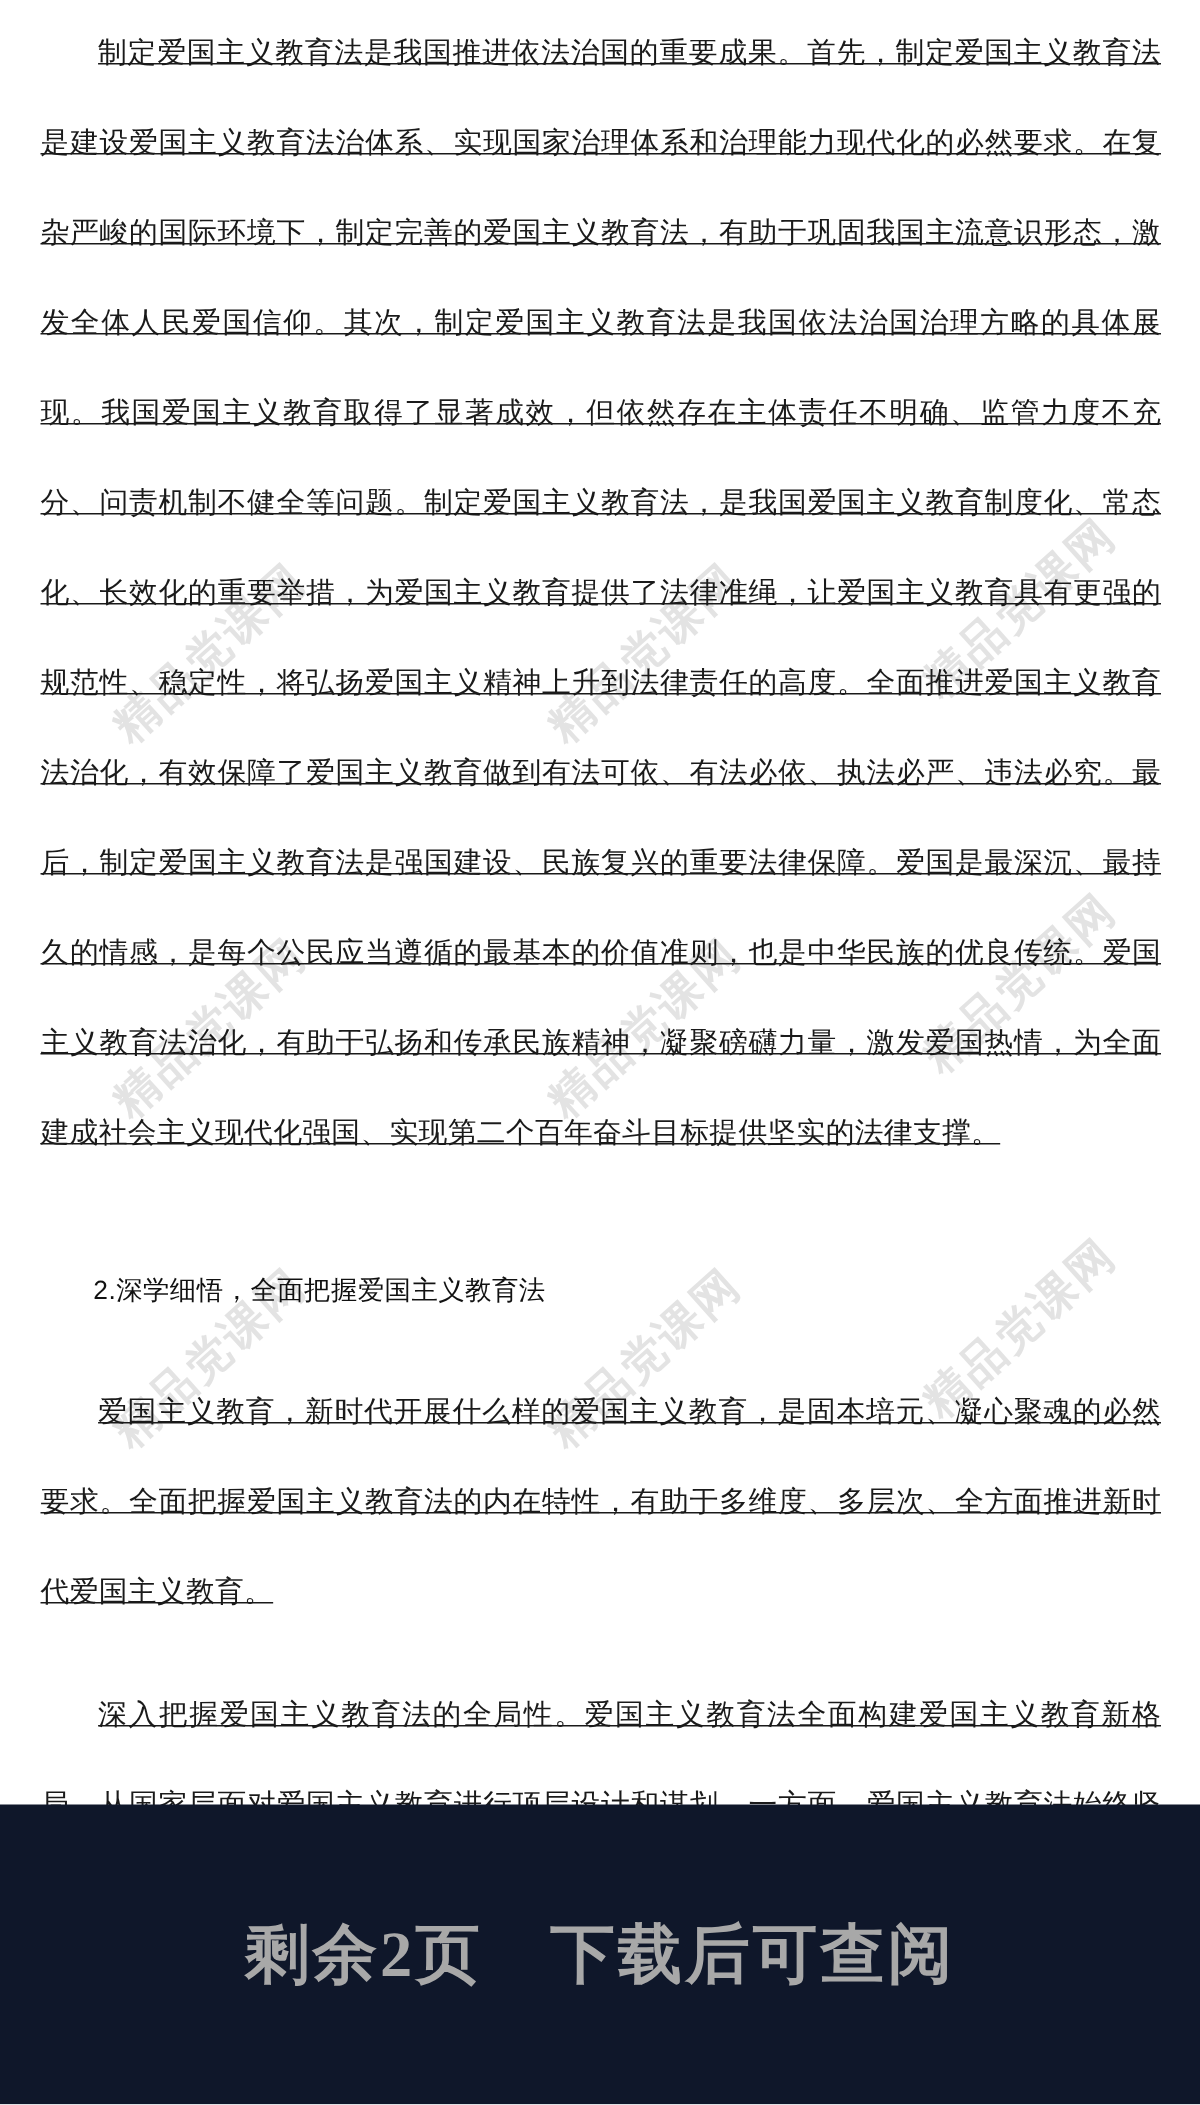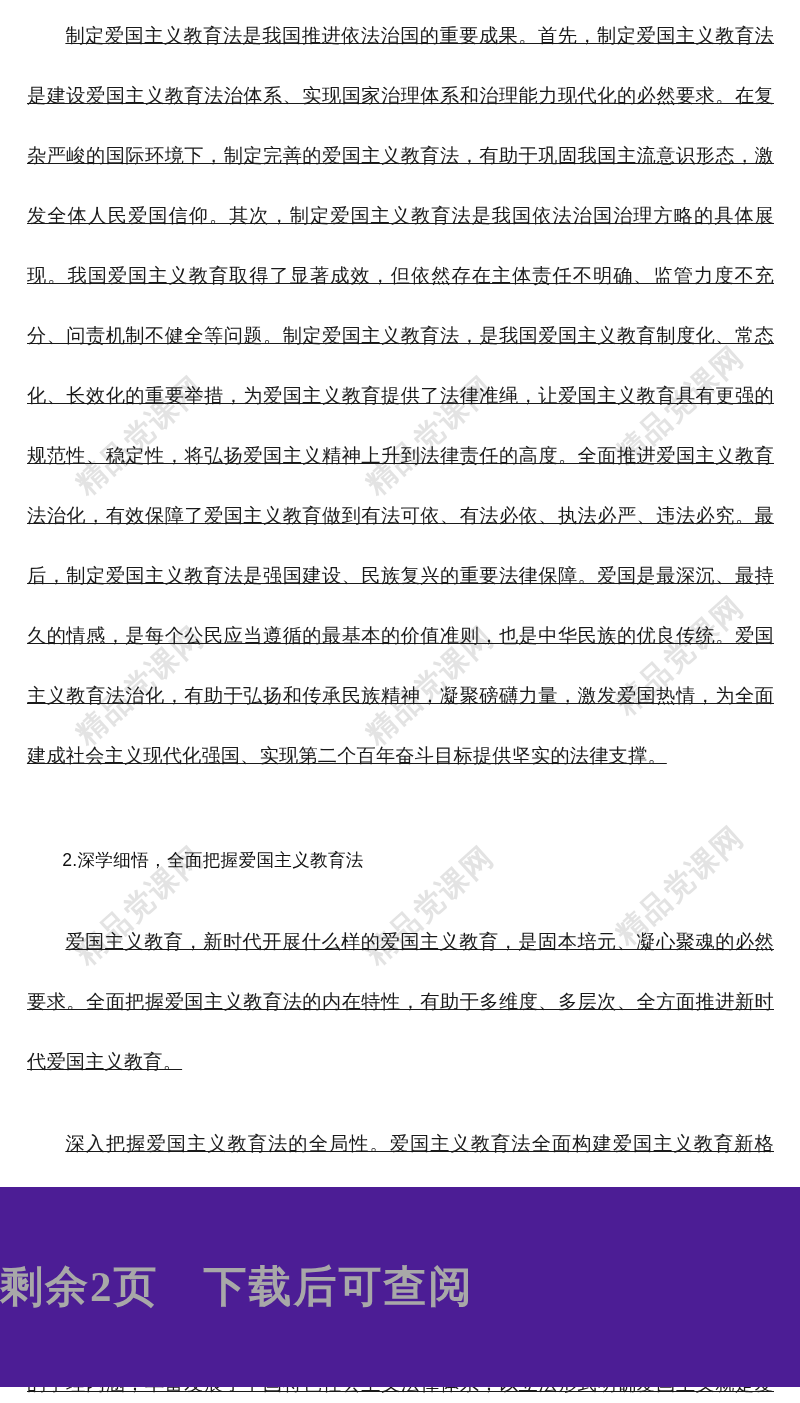--- a/index.html
+++ b/index.html
@@ -70,27 +70,27 @@
     letter-spacing: 0.3px;
   }
   .spacer-sm { height: 22px; }
   .spacer-md { height: 44px; }
 
   
   .bottom-banner {
     position: absolute;
     left: 0;
     right: 0;
-    bottom: 16px;
+    bottom: 0;
     height: 200px;
     display: flex;
     align-items: center;
-    justify-content: flex-start;
+    justify-content: center;
     z-index: 2;
-    background: #4c1d95;
+    background: #0f172a;
   }
   .banner-text {
     color: #a8a8a8;
     font-family: "Liberation Serif", "DejaVu Serif", serif;
     font-weight: 700;
     font-size: 43px;
     letter-spacing: 2px;
     white-space: pre;
   }
 </style>

